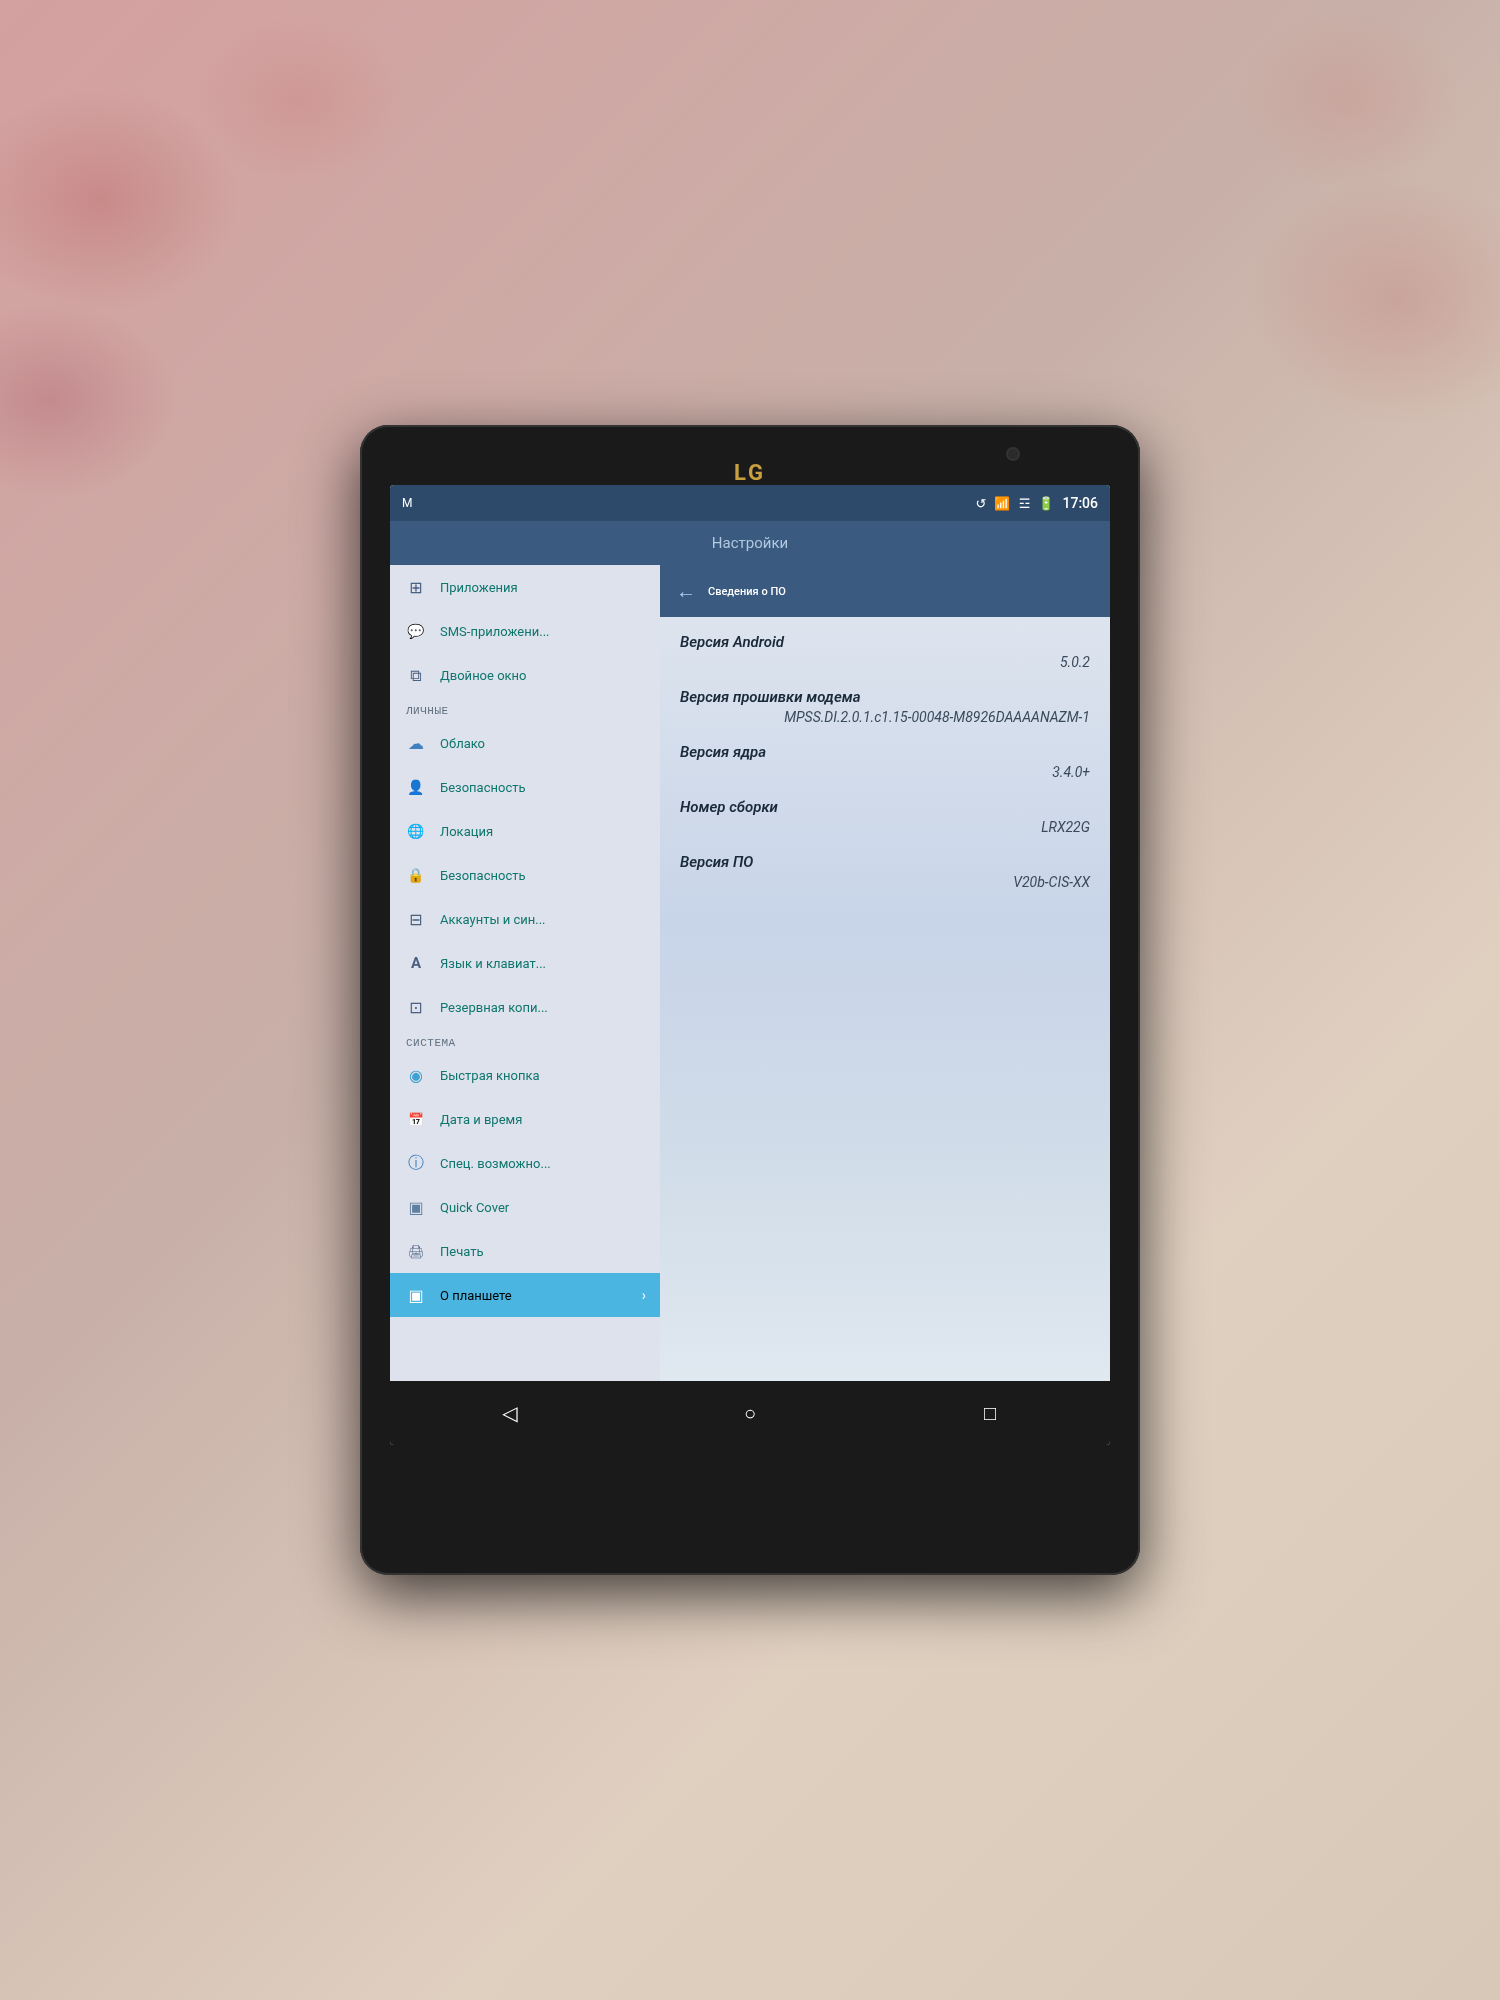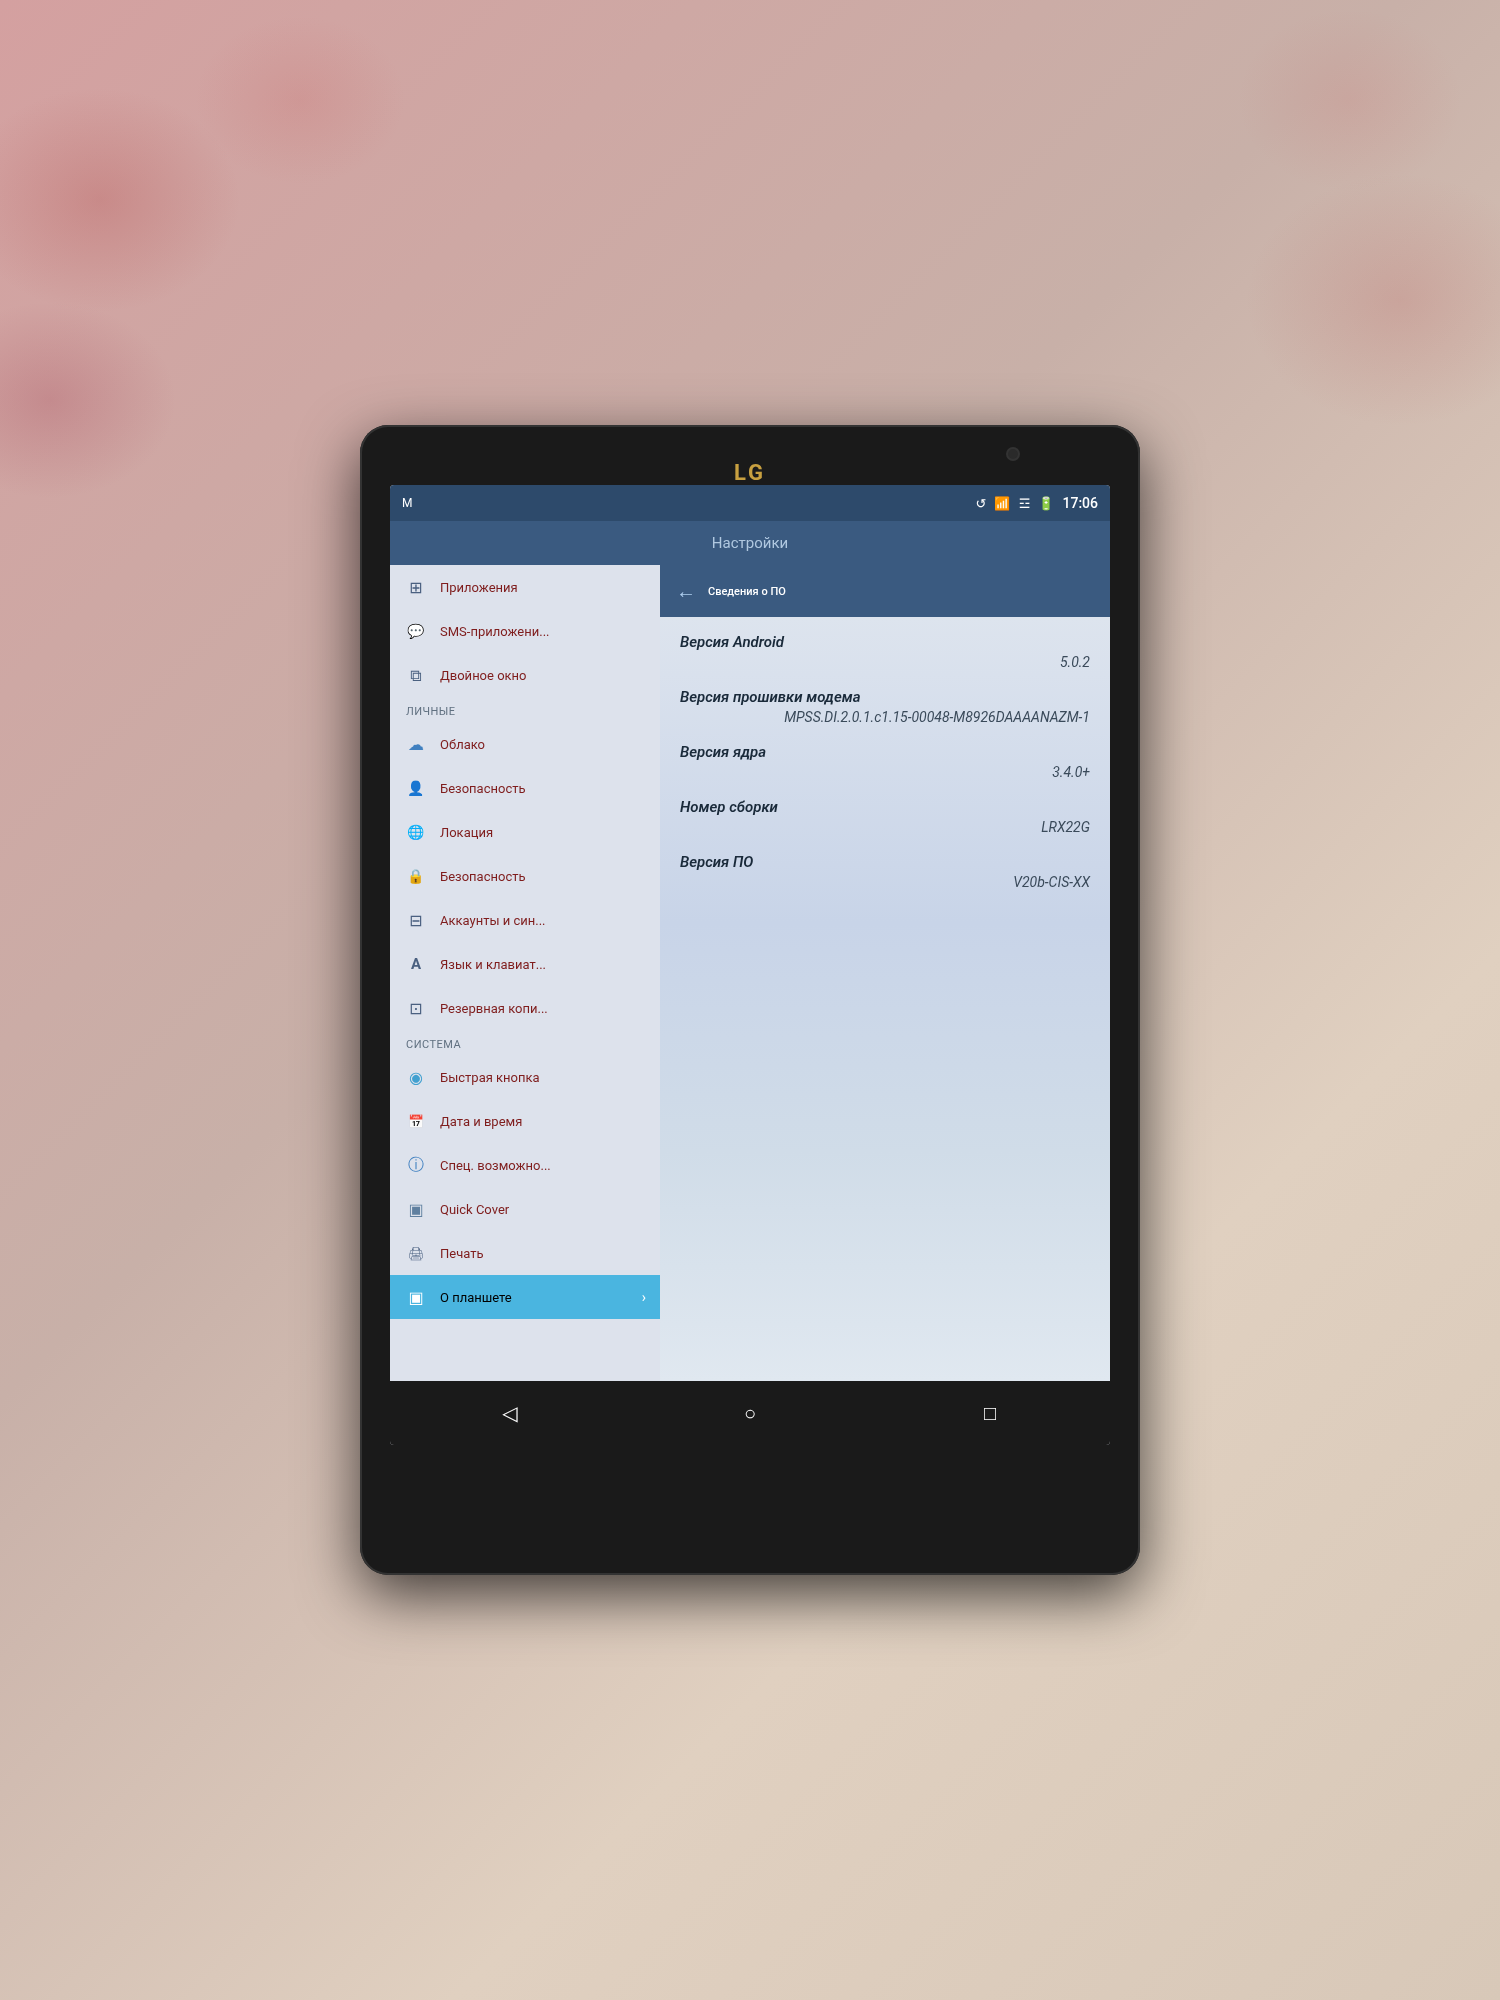--- a/index.html
+++ b/index.html
@@ -149,20 +149,21 @@
       display: flex;
       flex-direction: column;
     }
 
     .sidebar-section-label {
       padding: 8px 16px 4px;
       font-size: 11px;
       color: #607080;
       text-transform: uppercase;
       letter-spacing: 0.5px;
+      font-family: Liberation Mono, monospace;
     }
 
     .sidebar-item {
       display: flex;
       align-items: center;
       padding: 10px 14px;
       gap: 12px;
       cursor: pointer;
     }
 
@@ -184,21 +185,21 @@
       display: flex;
       align-items: center;
       justify-content: center;
       color: #4a6080;
       font-size: 16px;
       flex-shrink: 0;
     }
 
     .item-label {
       font-size: 13px;
-      color: #7f1d1d;
+      color: #0f766e;
       flex: 1;
       white-space: nowrap;
       overflow: hidden;
       text-overflow: ellipsis;
     }
 
     .item-arrow {
       color: #607080;
       font-size: 14px;
     }

